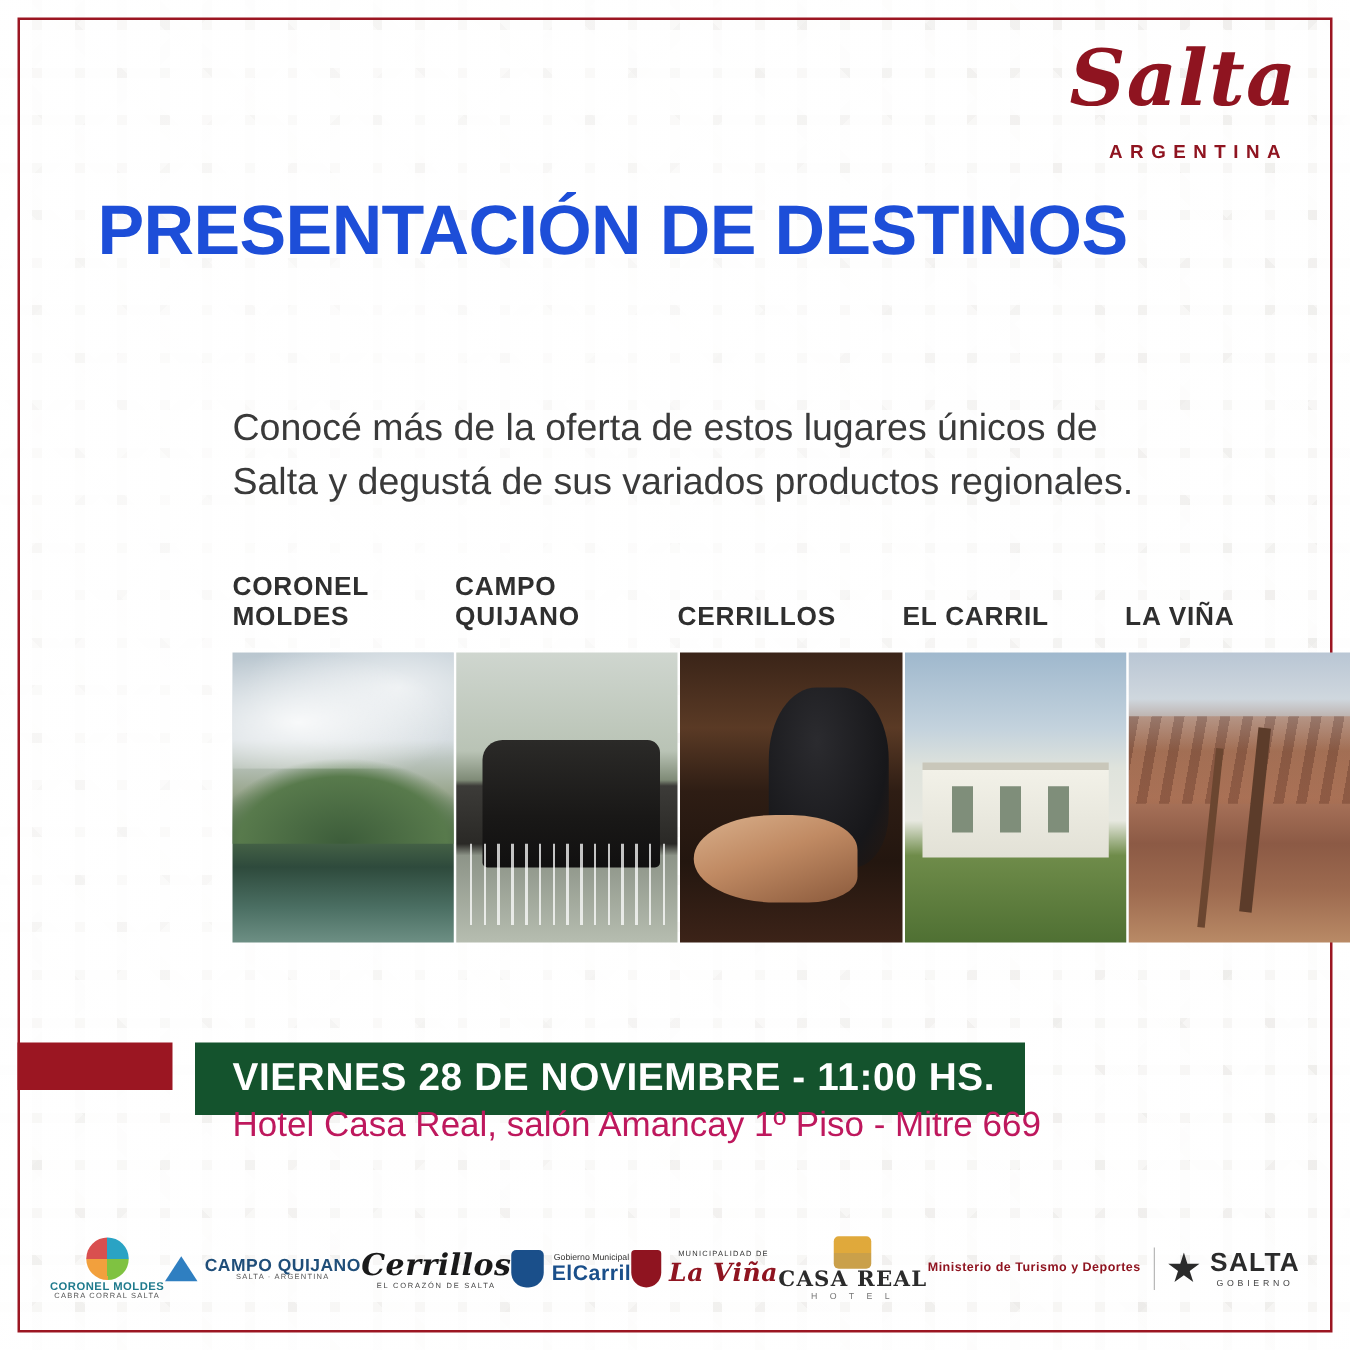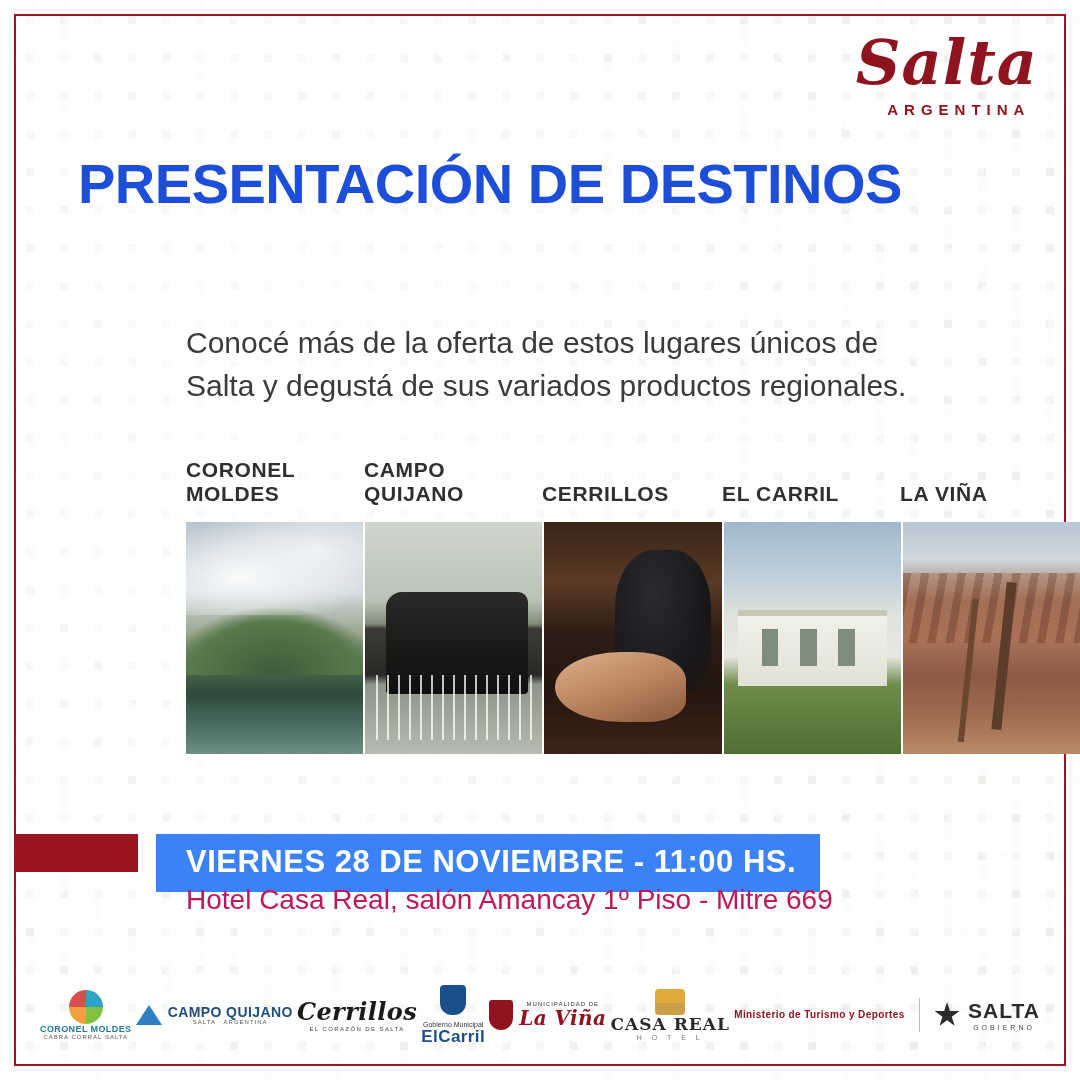--- a/index.html
+++ b/index.html
@@ -58,21 +58,21 @@
     font-style: italic;
     font-weight: bold;
     font-size: 62px;
     line-height: 0.95;
     letter-spacing: 1px;
   }
   .salta-logo .sub {
     font-size: 15px;
     letter-spacing: 6px;
     font-weight: bold;
-    margin-top: 8px;
+    margin-top: 20px;
     padding-left: 24px;
   }
 
   
   .ciclo-tag {
     position: absolute;
     left: 14px;
     top: 96px;
     background: #9b1622;
     color: #ffffff;
@@ -279,21 +279,21 @@
     left: 14px;
     top: 834px;
     width: 124px;
     height: 38px;
     background: #9b1622;
   }
   .date-bar {
     position: absolute;
     left: 156px;
     top: 834px;
-    background: #3b82f6;
+    background: #14532d;
     color: #ffffff;
     font-weight: bold;
     font-size: 31px;
     letter-spacing: 0.5px;
     padding: 10px 24px 12px 30px;
   }
   .venue {
     position: absolute;
     left: 186px;
     top: 884px;
@@ -330,21 +330,21 @@
     letter-spacing: 0.4px;
     line-height: 1.15;
   }
 
   .l-moldes .logo-text { color: #1f7a8c; font-size: 9px; }
   .l-quijano { flex-direction: row; gap: 6px; }
   .l-quijano .logo-text { color: #1f4e79; font-size: 14px; text-align: left; line-height: 1.0; }
   .l-quijano .logo-sub { font-size: 6px; color: #555; letter-spacing: 1px; }
   .l-cerrillos .logo-text { font-family: "DejaVu Serif", serif; font-style: italic; font-size: 24px; color: #1a1a1a; }
   .l-cerrillos .logo-sub { font-size: 6px; color: #444; letter-spacing: 1.4px; }
-  .l-carril { flex-direction: column; gap: 6px; }
+  .l-carril { flex-direction: row; gap: 6px; }
   .l-carril .logo-text { color: #1a4f8a; font-size: 17px; text-align: left; line-height: 1.0; }
   .l-carril .logo-sub { font-size: 7px; color: #333; }
   .l-vina { flex-direction: row; gap: 6px; }
   .l-vina .logo-text { font-family: "DejaVu Serif", serif; font-style: italic; color: #8f1420; font-size: 20px; }
   .l-vina .logo-sub { font-size: 6px; color: #333; letter-spacing: 1px; }
   .l-casareal .logo-text { font-family: "DejaVu Serif", serif; color: #2b2b2b; font-size: 17px; letter-spacing: 1px; }
   .l-casareal .logo-sub { font-size: 7px; color: #777; letter-spacing: 4px; }
   .l-ministerio .logo-text { color: #8f1420; font-size: 10px; line-height: 1.25; }
   .l-gob { flex-direction: row; gap: 8px; }
   .l-gob .logo-text { color: #2b2b2b; font-size: 21px; font-weight: bold; letter-spacing: 1px; }

